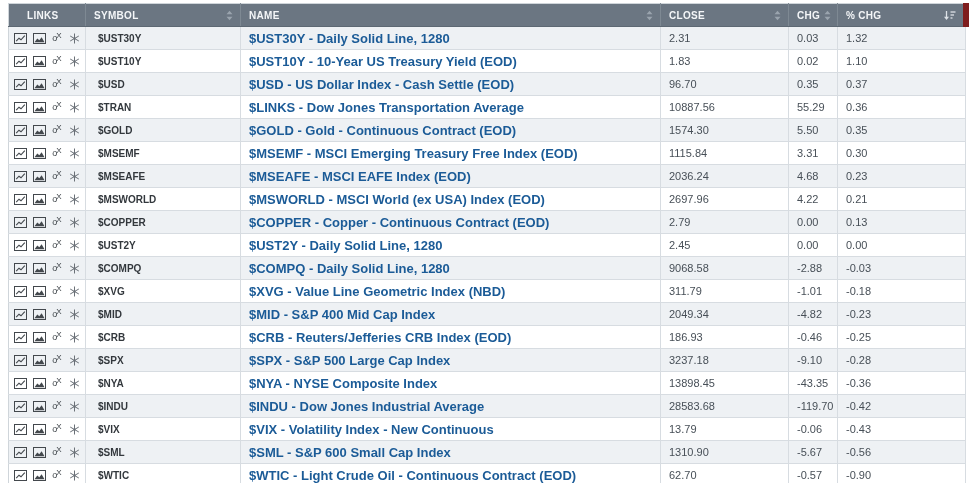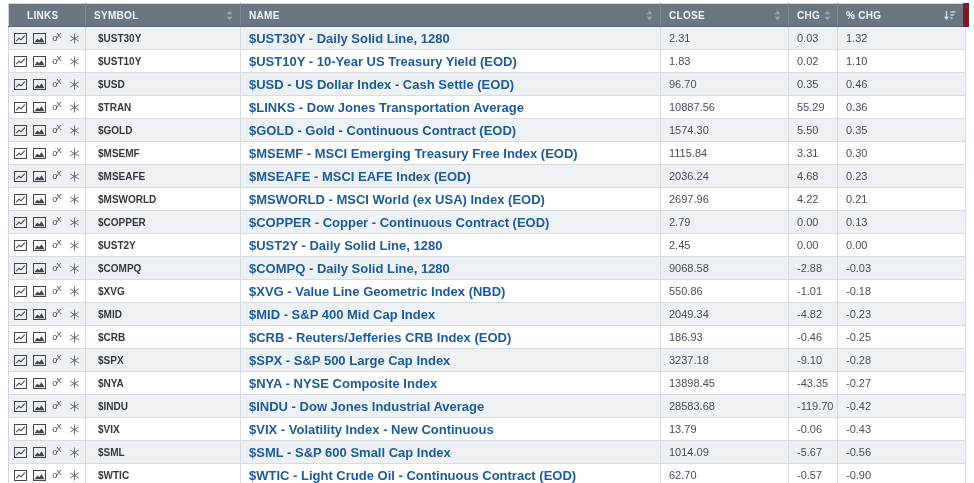--- a/index.html
+++ b/index.html
@@ -237,21 +237,21 @@
           <circle cx="5.5" cy="5.5" r="1.1" fill="#6a7077"></circle>
         </svg>
       </span>
     </td>
     <td class="sym-cell">$USD</td>
     <td class="name-cell">
       <a href="#">$USD - US Dollar Index - Cash Settle (EOD)</a>
     </td>
     <td>96.70</td>
     <td>0.35</td>
-    <td>0.46</td>
+    <td>0.37</td>
   </tr>
 
   <tr>
     <td class="links-cell">
       <span class="icn">
         <svg width="13" height="11" viewBox="0 0 13 11">
           <rect x="0.5" y="0.5" width="12" height="10" fill="none" stroke="#43484d"></rect>
           <polyline points="2.2,8.2 5,5.2 7,6.8 10.8,2.6" fill="none" stroke="#43484d" stroke-width="1.1"></polyline>
         </svg>
       </span>
@@ -550,21 +550,21 @@
             <line x1="1.2" y1="8" x2="9.8" y2="3"></line>
           </g>
           <circle cx="5.5" cy="5.5" r="1.1" fill="#6a7077"></circle>
         </svg>
       </span>
     </td>
     <td class="sym-cell">$XVG</td>
     <td class="name-cell">
       <a href="#">$XVG - Value Line Geometric Index (NBD)</a>
     </td>
-    <td>550.86</td>
+    <td>311.79</td>
     <td>-1.01</td>
     <td>-0.18</td>
   </tr>
 
   <tr>
     <td class="links-cell">
       <span class="icn">
         <svg width="13" height="11" viewBox="0 0 13 11">
           <rect x="0.5" y="0.5" width="12" height="10" fill="none" stroke="#43484d"></rect>
           <polyline points="2.2,8.2 5,5.2 7,6.8 10.8,2.6" fill="none" stroke="#43484d" stroke-width="1.1"></polyline>
@@ -692,21 +692,21 @@
           <circle cx="5.5" cy="5.5" r="1.1" fill="#6a7077"></circle>
         </svg>
       </span>
     </td>
     <td class="sym-cell">$NYA</td>
     <td class="name-cell">
       <a href="#">$NYA - NYSE Composite Index</a>
     </td>
     <td>13898.45</td>
     <td>-43.35</td>
-    <td>-0.27</td>
+    <td>-0.36</td>
   </tr>
 
   <tr>
     <td class="links-cell">
       <span class="icn">
         <svg width="13" height="11" viewBox="0 0 13 11">
           <rect x="0.5" y="0.5" width="12" height="10" fill="none" stroke="#43484d"></rect>
           <polyline points="2.2,8.2 5,5.2 7,6.8 10.8,2.6" fill="none" stroke="#43484d" stroke-width="1.1"></polyline>
         </svg>
       </span>
@@ -795,21 +795,21 @@
             <line x1="1.2" y1="8" x2="9.8" y2="3"></line>
           </g>
           <circle cx="5.5" cy="5.5" r="1.1" fill="#6a7077"></circle>
         </svg>
       </span>
     </td>
     <td class="sym-cell">$SML</td>
     <td class="name-cell">
       <a href="#">$SML - S&amp;P 600 Small Cap Index</a>
     </td>
-    <td>1014.09</td>
+    <td>1310.90</td>
     <td>-5.67</td>
     <td>-0.56</td>
   </tr>
 
   <tr>
     <td class="links-cell">
       <span class="icn">
         <svg width="13" height="11" viewBox="0 0 13 11">
           <rect x="0.5" y="0.5" width="12" height="10" fill="none" stroke="#43484d"></rect>
           <polyline points="2.2,8.2 5,5.2 7,6.8 10.8,2.6" fill="none" stroke="#43484d" stroke-width="1.1"></polyline>

